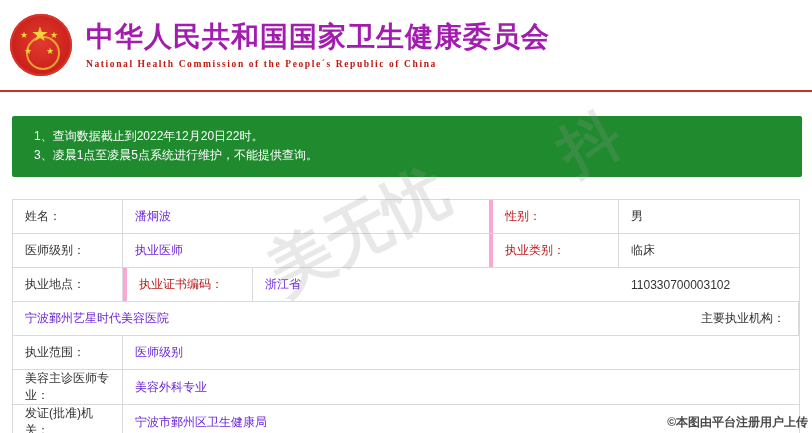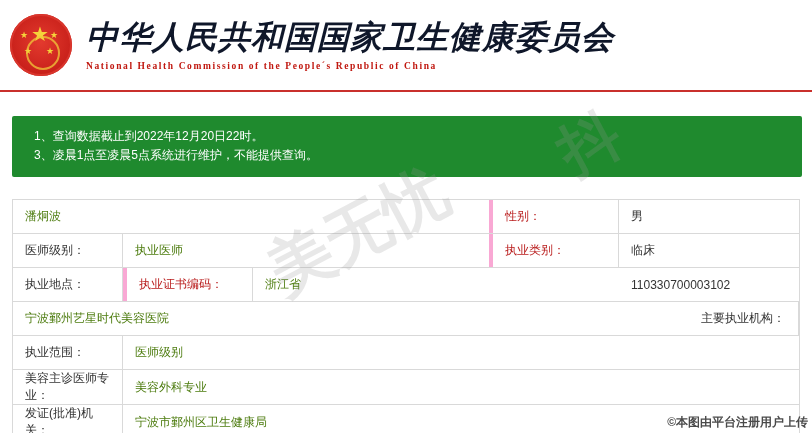--- a/index.html
+++ b/index.html
@@ -55,27 +55,26 @@
     top: 22px;
     opacity: .75;
   }
   .title-block {
     display: flex;
     flex-direction: column;
     justify-content: center;
   }
   .title-cn {
     font-family: "Liberation Serif", serif;
-    font-size: 32px;
-    font-weight: bold;
-    color: #0f172a;
+    font-size: 28px;
+    font-weight: bold;
+    color: #a21caf;
     letter-spacing: 1px;
     line-height: 1.15;
     white-space: nowrap;
-    font-style: italic;
   }
   .title-en {
     font-size: 9.5px;
     font-weight: bold;
     color: #c0170f;
     letter-spacing: 1.6px;
     margin-top: 5px;
     white-space: nowrap;
     font-family: Liberation Serif, serif;
   }
@@ -119,21 +118,21 @@
   }
   .label {
     width: 110px;
     flex: 0 0 110px;
     color: #333333;
     border-right: 1px solid #d9d9d9;
     background: #ffffff;
   }
   .value {
     flex: 1 1 auto;
-    color: #4d7c0f;
+    color: #6d28d9;
   }
   .label-2 {
     width: 130px;
     flex: 0 0 130px;
     color: #b91c1c;
     border-left: 4px solid #f9a8d4;
     border-right: 1px solid #d9d9d9;
   }
   .value-2 {
     width: 180px;
@@ -195,20 +194,21 @@
 </div>
 
 <div class="notice">
   <div class="notice-line">1、查询数据截止到2022年12月20日22时。</div>
   <div class="notice-line">3、凌晨1点至凌晨5点系统进行维护，不能提供查询。</div>
 </div>
 
 <div class="info-table">
 
   <div class="row">
+    <div class="cell label">姓名：</div>
     <div class="cell value">潘炯波</div>
     <div class="cell label-2">性别：</div>
     <div class="cell value-2">男</div>
   </div>
 
   <div class="row">
     <div class="cell label">医师级别：</div>
     <div class="cell value">执业医师</div>
     <div class="cell label-2">执业类别：</div>
     <div class="cell value-2">临床</div>

